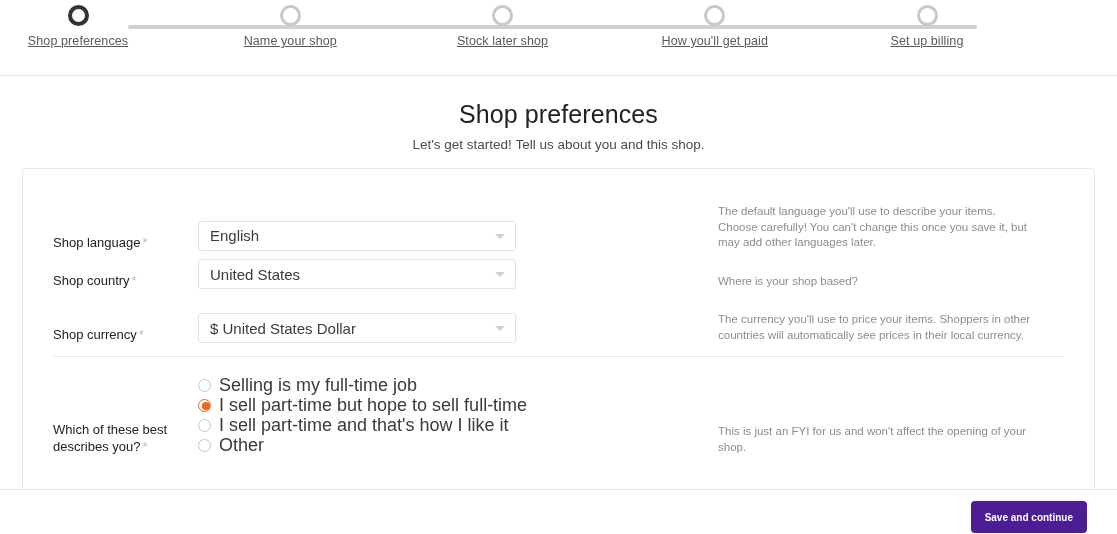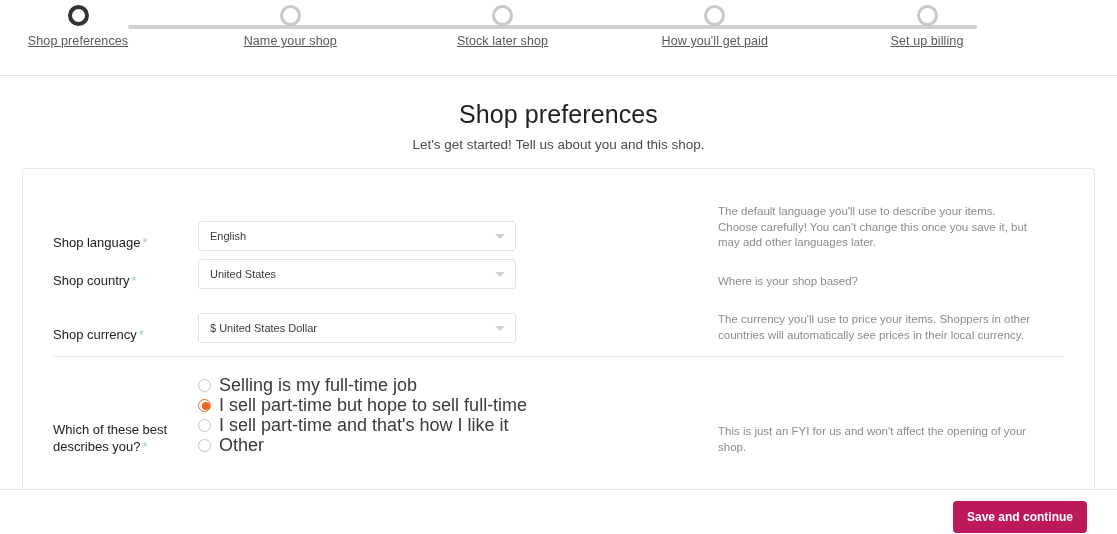--- a/index.html
+++ b/index.html
@@ -137,21 +137,21 @@
   .select-box {
     position: relative;
     width: 318px;
     height: 30px;
     border: 1px solid #e1e3df;
     border-radius: 3px;
     background: #ffffff;
     display: flex;
     align-items: center;
     padding: 0 26px 0 11px;
-    font-size: 11px;
+    font-size: 15px;
     color: #3b3b3b;
     cursor: pointer;
   }
   .select-arrow {
     position: absolute;
     right: 10px;
     top: 50%;
     margin-top: -2px;
     width: 0;
     height: 0;
@@ -226,23 +226,23 @@
     height: 45px;
     border-top: 1px solid #e8e8e8;
     background: #ffffff;
   }
   .save-btn {
     position: absolute;
     right: 30px;
     top: 11px;
     height: 32px;
     padding: 0 14px;
-    background: #be185d;
+    background: #4c1d95;
     color: #ffffff;
-    font-size: 12px;
+    font-size: 10px;
     font-weight: bold;
     border: none;
     border-radius: 4px;
     cursor: pointer;
     font-family: "Liberation Sans", sans-serif;
     text-align: right;
   }
 </style>
 </head>
 <body>

